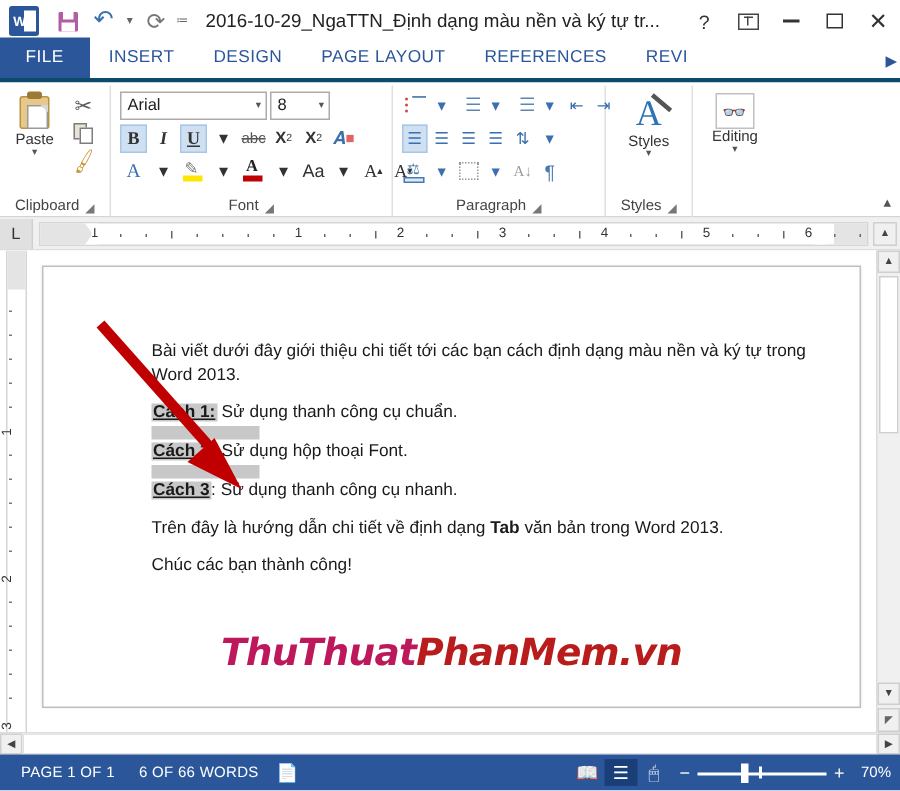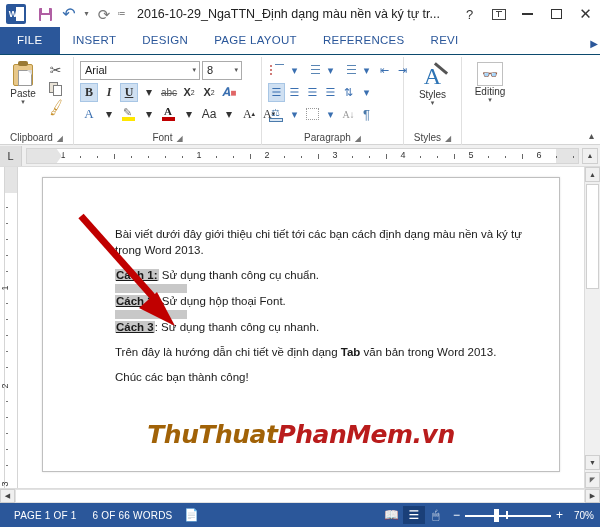--- a/index.html
+++ b/index.html
@@ -112,21 +112,21 @@
   .minico { width:11px; height:1.5px; background:#333; }
   .maxico { width:11px; height:10px; border:1.5px solid #333; }
 
   
   .tabstrip {
     height: 27px;
     flex: 0 0 27px;
     display: flex;
     align-items: flex-end;
     background: #ffffff;
-    border-bottom: 1px solid #0c4a6e;
+    border-bottom: 3px solid #0c4a6e;
     position: relative;
   }
   .tab {
     height: 27px;
     line-height: 27px;
     padding: 0 13px;
     font-size: 11.5px;
     color: #2b579a;
     letter-spacing: 0.3px;
     white-space: nowrap;
@@ -227,21 +227,21 @@
     border:1px solid #7d7d7d; background:#fff;
   }
   .copy-ico span:nth-child(1){ left:0; top:0; background:#e9e3d7;}
   .copy-ico span:nth-child(2){ left:4px; top:3px;}
   .brush-ico { font-size:13px; color:#c8922f; transform: rotate(-15deg); }
 
   
   .font-group { width: 188px; }
   .font-row { display:flex; align-items:center; gap:2px; height:22px; padding-left:2px; }
   .fontname-box {
-    width: 120px; height: 19px;
+    width: 98px; height: 19px;
     border:1px solid #ababab; background:#fff;
     display:flex; align-items:center; justify-content:space-between;
     padding: 0 3px 0 4px;
     font-size: 11px; color:#222;
   }
   .fontsize-box {
     width: 40px; height: 19px;
     border:1px solid #ababab; background:#fff;
     display:flex; align-items:center; justify-content:space-between;
     padding: 0 3px 0 4px;
@@ -377,21 +377,20 @@
     flex:0 0 16px;
   }
 
   
   .workspace {
     flex: 1 1 auto;
     display: flex;
     position: relative;
     background: #ffffff;
     min-height: 0;
-    gap: 14px;
   }
   .vruler {
     width: 22px; flex:0 0 22px;
     background:#ffffff;
     position: relative;
     padding-top: 0;
   }
   .vruler-inner {
     position:absolute; left:4px; top:0; bottom:0; width:14px;
     background:#ffffff; border-left:1px solid #d5d5d5; border-right:1px solid #d5d5d5;
@@ -454,21 +453,21 @@
     left: 50%;
     transform: translateX(-50%);
     bottom: 22px;
     font-family: "DejaVu Sans", sans-serif;
     font-size: 25px;
     font-weight: bold;
     font-style: italic;
     white-space: nowrap;
     letter-spacing: -0.5px;
   }
-  .wm-a { color: #a16207; }
+  .wm-a { color: #be185d; }
   .wm-b { color: #b91c1c; }
 
   
   .vscroll {
     width: 16px; flex:0 0 16px;
     background:#f0f0f0;
     border-left:1px solid #dcdcdc;
     position:relative;
   }
   .vs-btn {

